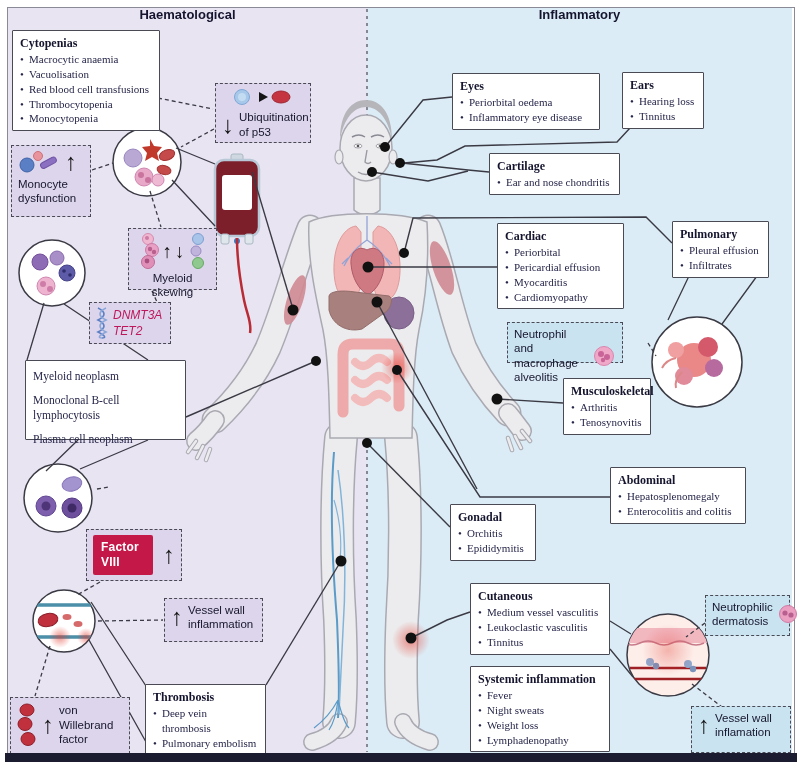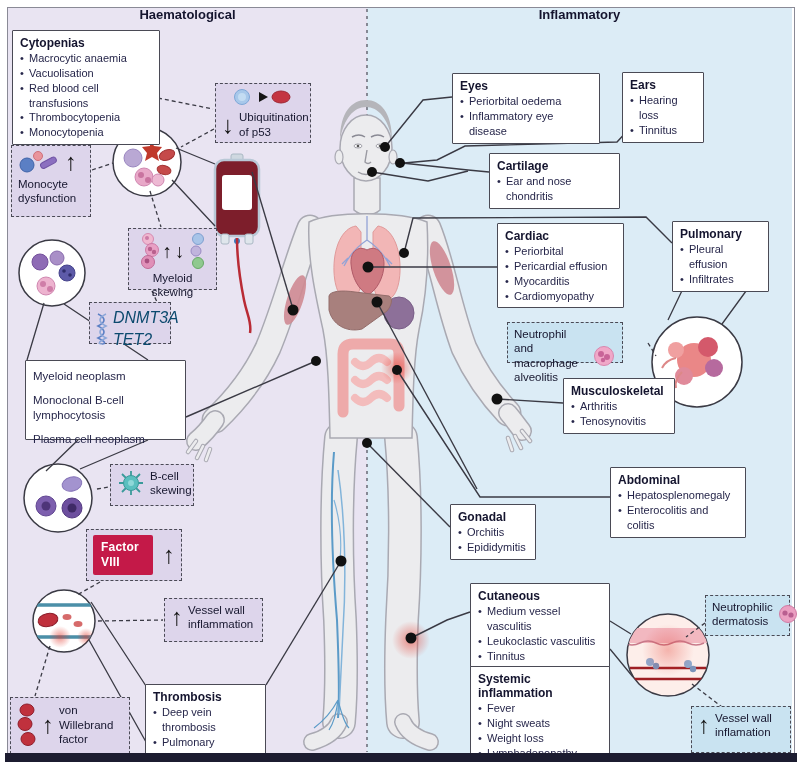--- a/index.html
+++ b/index.html
@@ -8,38 +8,38 @@
   #frame{position:absolute;left:7px;top:7px;width:786px;height:747px;
          border:1px solid #8a8a96;z-index:0;}
   #panel-left{position:absolute;left:8px;top:8px;width:359px;height:745px;background:#e9e4f2;z-index:0;}
   #panel-right{position:absolute;left:367px;top:8px;width:425px;height:745px;background:#dcecf6;z-index:0;}
   #bottombar{position:absolute;left:5px;top:753px;width:792px;height:9px;background:#1c1c30;z-index:6;}
   #art{position:absolute;left:0;top:0;z-index:1;}
   .hdr{position:absolute;top:7px;font-size:13px;font-weight:bold;color:#14142e;text-align:center;z-index:2;}
   #hdr-l{left:8px;width:359px;}
   #hdr-r{left:367px;width:425px;}
   .wbox{position:absolute;background:#ffffff;border:1.5px solid #4a4a55;border-radius:1px;
-        padding:5px 7px 4px 7px;box-sizing:border-box;z-index:3;color:#26264a;}
+        padding:5px 7px 4px 7px;box-sizing:border-box;z-index:3;color:#26264a;font-family:Liberation Serif, serif;}
   .bt{font-weight:bold;font-size:12px;color:#14142e;display:block;margin-bottom:1px;}
   ul.bl{margin:0;padding:0;list-style:none;font-size:11px;line-height:1.35;}
   ul.bl li{position:relative;padding-left:9px;}
   ul.bl li::before{content:"•";position:absolute;left:0;color:#26264a;}
   ul.plain{margin:0;padding:0;list-style:none;font-size:11.5px;line-height:1.3;color:#26264a;}
   ul.plain li{margin:0 0 9px 0;}
   ul.plain li:last-child{margin-bottom:0;}
   .dbox{position:absolute;background:#ddd5eb;border:1.6px dashed #4a4a55;box-sizing:border-box;
         z-index:3;color:#16162e;font-size:11.5px;line-height:1.25;padding:4px 6px;}
   .bbox{position:absolute;background:#c9e3f1;border:1.6px dashed #4a4a55;box-sizing:border-box;
         z-index:3;color:#16162e;font-size:11.5px;line-height:1.25;padding:4px 6px;}
   .row{display:flex;align-items:center;gap:5px;}
   .arr{font-weight:bold;color:#111;font-size:19px;line-height:1;}
   .arr.big{font-size:24px;}
   .factor-chip{background:#c41948;color:#ffffff;font-weight:bold;font-size:12px;
                padding:5px 8px;border-radius:2px;letter-spacing:.2px;}
-  .gene{font-style:italic;font-size:16px;line-height:1.35;color:#0c4a6e;}
+  .gene{font-style:italic;font-size:12px;line-height:1.35;color:#be185d;}
   .icon{flex:0 0 auto;}
 </style>
 </head>
 <body>
 
 <div id="fig">
   <div id="panel-left"></div>
   <div id="panel-right"></div>
   <div id="frame"></div>
 
@@ -339,32 +339,20 @@
   </div>
 
   <div class="wbox" style="left:25px;top:360px;width:161px;height:80px;padding-top:8px;">
     <ul class="plain">
       <li>Myeloid neoplasm</li>
       <li>Monoclonal B-cell lymphocytosis</li>
       <li>Plasma cell neoplasm</li>
     </ul>
   </div>
 
-  <div class="dbox" style="left:110px;top:464px;width:84px;height:42px;">
-    <div class="row">
-      <svg class="icon" width="28" height="28" viewBox="0 0 28 28">
-        <g stroke="#3a9a9a" stroke-width="1.8">
-          <path d="M14,2 L14,7 M14,21 L14,26 M2,14 L7,14 M21,14 L26,14 M5,5 L9,9 M19,19 L23,23 M23,5 L19,9 M9,19 L5,23"></path>
-        </g>
-        <circle cx="14" cy="14" r="7.5" fill="#5bbfbf" stroke="#3a9a9a"></circle>
-        <circle cx="14" cy="14" r="3" fill="#8fd8d8"></circle>
-      </svg>
-      <span>B-cell skewing</span>
-    </div>
-  </div>
 
   <div class="dbox" style="left:86px;top:529px;width:96px;height:52px;display:flex;align-items:center;justify-content:center;gap:10px;">
     <span class="factor-chip">Factor VIII</span>
     <span class="arr big">↑</span>
   </div>
 
   <div class="dbox" style="left:164px;top:598px;width:99px;height:44px;">
     <div class="row">
       <span class="arr big">↑</span>
       <span>Vessel wall inflammation</span>
@@ -437,21 +425,21 @@
       <span style="flex:1;">Neutrophil and macrophage alveolitis</span>
       <svg class="icon" width="24" height="24" viewBox="0 0 24 24">
         <circle cx="12" cy="12" r="9.5" fill="#f0a8c8" stroke="#d886ae"></circle>
         <circle cx="9" cy="10" r="3" fill="#c86498"></circle>
           <circle cx="15" cy="13" r="3" fill="#c86498"></circle>
           <circle cx="11" cy="16" r="2.2" fill="#c86498"></circle>
       </svg>
     </div>
   </div>
 
-  <div class="wbox" style="left:563px;top:378px;width:112px;">
+  <div class="wbox" style="left:563px;top:378px;width:88px;">
     <span class="bt">Musculoskeletal</span>
     <ul class="bl">
       <li>Arthritis</li>
       <li>Tenosynovitis</li>
     </ul>
   </div>
 
   <div class="wbox" style="left:610px;top:467px;width:136px;">
     <span class="bt">Abdominal</span>
     <ul class="bl">

